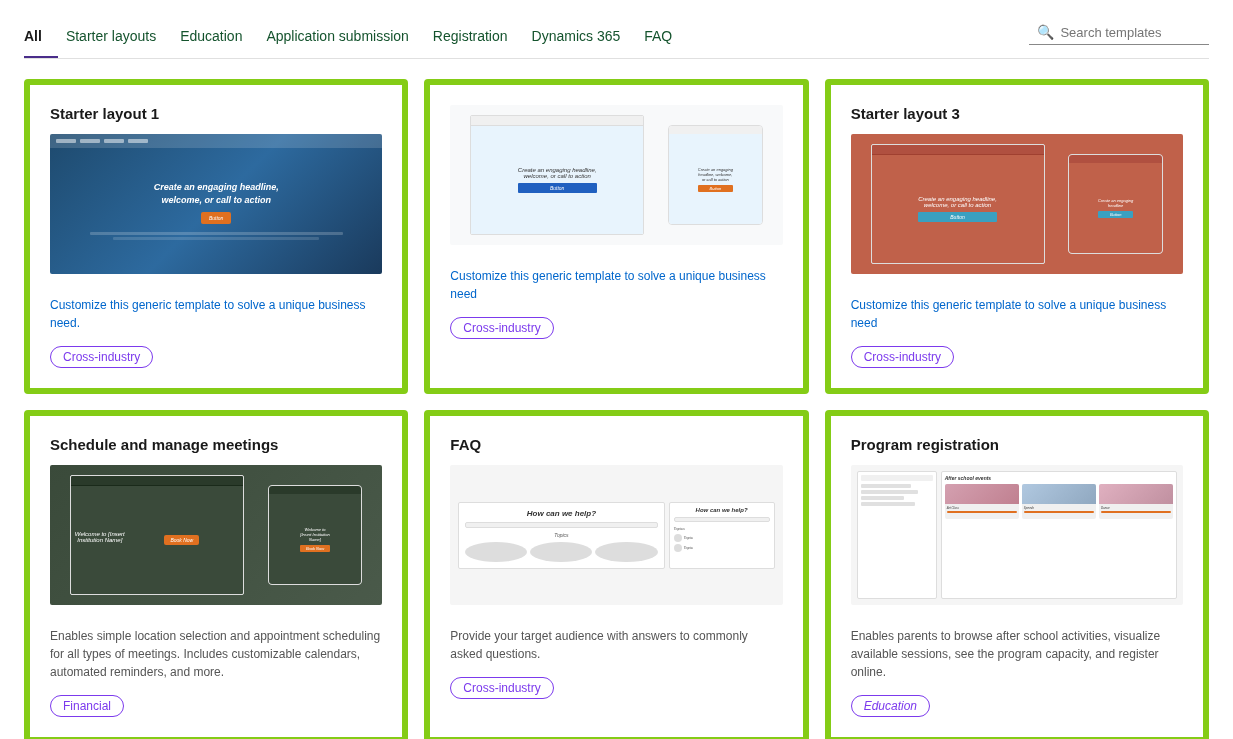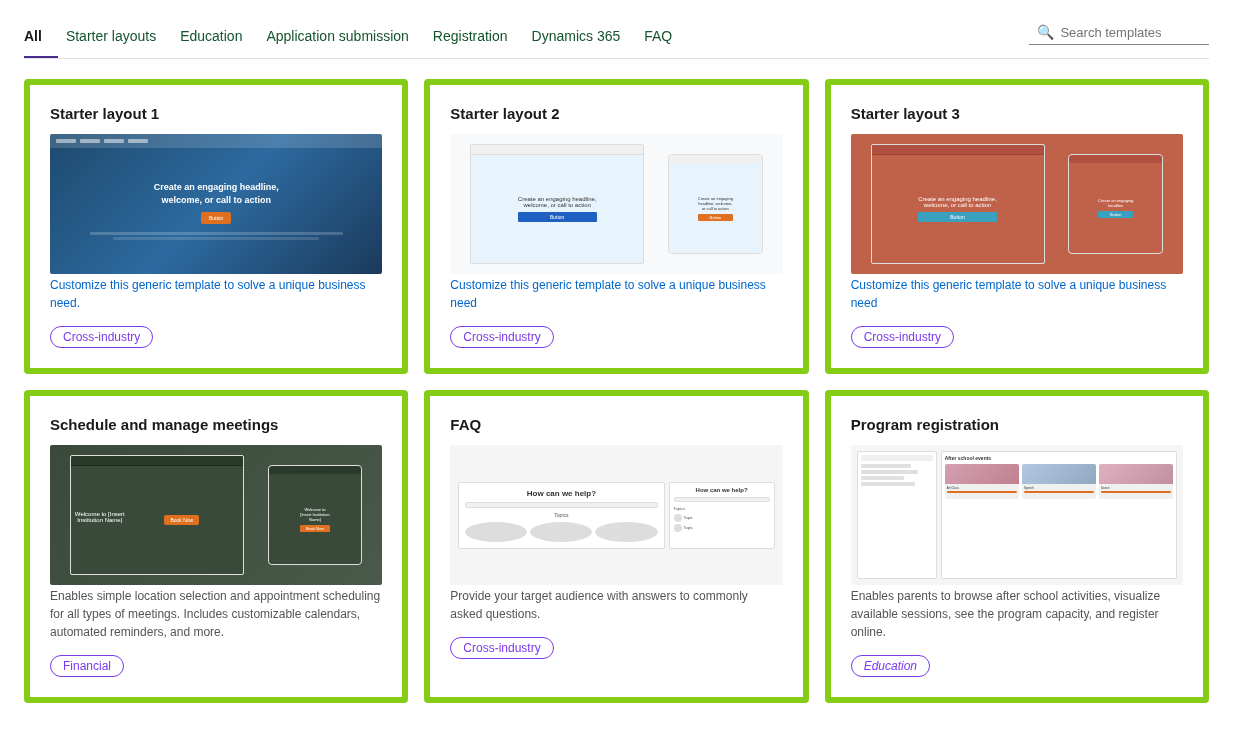--- a/index.html
+++ b/index.html
@@ -85,23 +85,24 @@
       font-size: 15px;
       font-weight: 600;
       color: #1a1a1a;
       margin-bottom: 12px;
     }
     .card-preview {
       width: 100%;
       height: 140px;
       background: #f5f5f5;
       border-radius: 2px;
-      margin-bottom: 2px;
+      margin-bottom: 22px;
       overflow: hidden;
       position: relative;
+      font-style: italic;
     }
     
     .preview-starter1 {
       background: linear-gradient(135deg, #1e4a6e 0%, #2d6a9f 50%, #1a3a5c 100%);
       display: flex;
       flex-direction: column;
     }
     .preview-starter1 .nav-strip {
       height: 14px;
       background: rgba(255,255,255,0.15);
@@ -382,21 +383,20 @@
           <div class="mini-bar" style="width:65%;background:rgba(255,255,255,0.15)"></div>
         </div>
       </div>
       <div class="card-description">
         <a href="#">Customize this generic template to solve a unique business need.</a>
       </div>
       <span class="card-tag">Cross-industry</span>
     </div>
 
     <div class="template-card">
-      <div class="card-title">Starter layout 2</div>
       <div class="card-preview preview-starter2">
         <div class="mock-desktop">
           <div class="mock-desktop-nav"></div>
           <div class="mock-desktop-body" style="background:#e8f4fd;">
             <div style="font-size:6px;color:#333;text-align:center;">
               Create an engaging headline,<br>welcome, or call to action
               <div style="margin-top:4px;background:#2060c0;color:#fff;padding:2px 6px;border-radius:1px;font-size:5px;">Button</div>
             </div>
           </div>
         </div>

